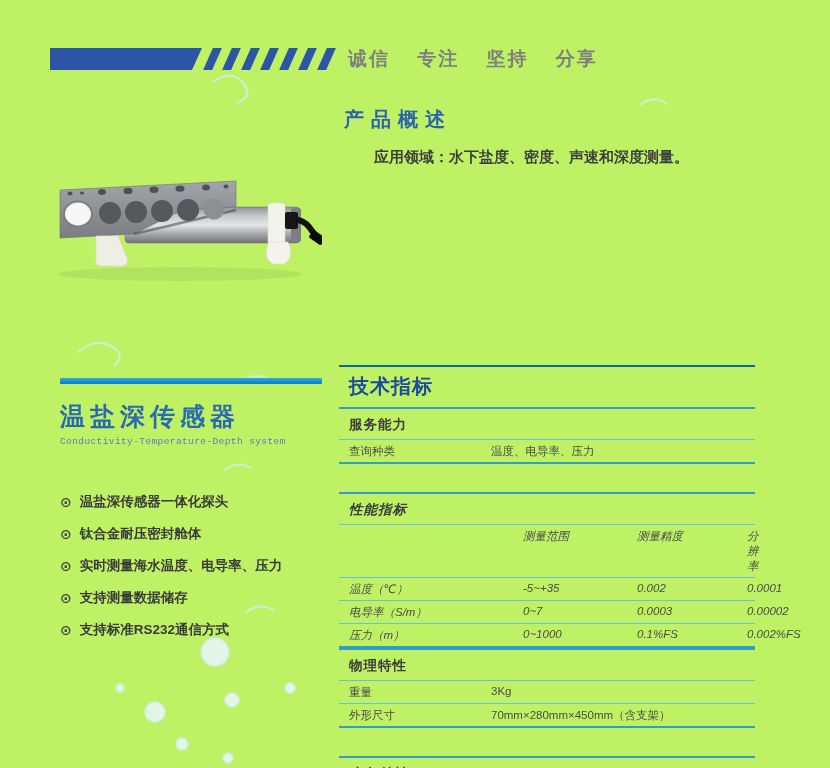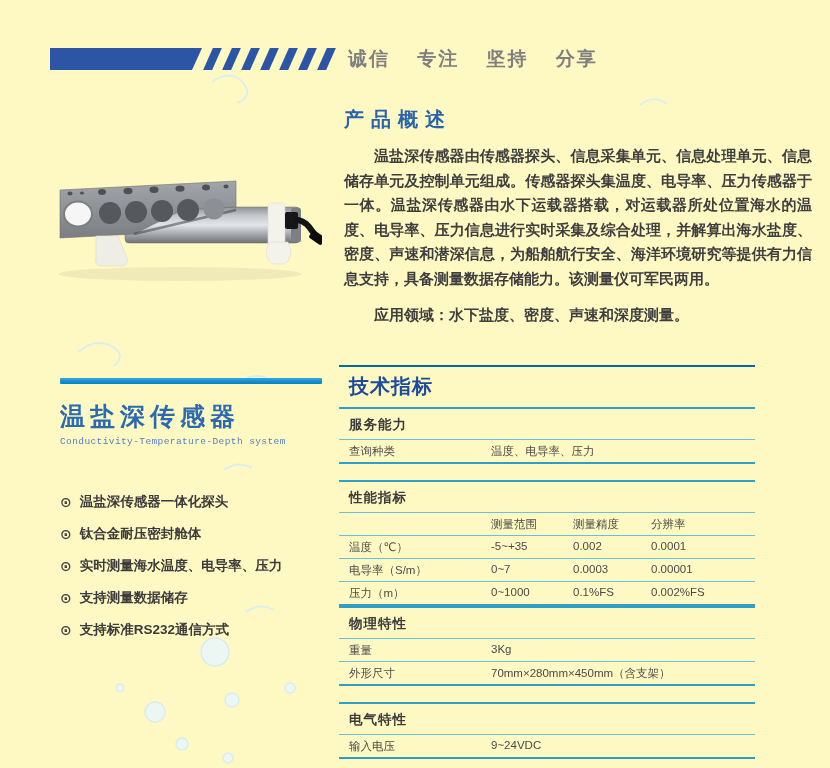--- a/index.html
+++ b/index.html
@@ -1,19 +1,19 @@
 <!DOCTYPE html>
 <html><head>
 <meta charset="utf-8">
 <style>
   * { margin:0; padding:0; box-sizing:border-box; }
   html,body { background:#ffffff; }
   .page {
     position:relative; width:830px; height:768px; margin:0 auto;
-    background:#fef9c3; overflow:hidden;
+    background:#bef264; overflow:hidden;
     font-family:"Liberation Sans","DejaVu Sans",sans-serif;
     color:#3e3e3e;
   }
   
   .hdr { position:absolute; left:50px; top:48px; height:22px; display:flex; align-items:stretch; }
   .hdr .solid {
     width:152px; background:#2d55a5;
     clip-path:polygon(0 0,100% 0,calc(100% - 10px) 100%,0 100%);
   }
   .hdr .stripes { display:flex; margin-left:6px; }
@@ -56,23 +56,23 @@
   .specs { position:absolute; left:339px; top:365px; width:416px; }
   .spec-title { border-top:2px solid #0369a1; border-bottom:2px solid #2f9fc6; padding:6px 10px 7px; }
   .spec-title h2 { font-size:20px; font-weight:bold; color:#1d4b9c; letter-spacing:1px; }
   .sec { border-bottom:2.5px solid #2f9fc6; }
   .sec.boxed { border-top:2px solid #2f9fc6; }
   .sec h3 { font-size:13.5px; font-weight:bold; color:#3c3c3c; padding:7px 10px 5px;
             border-bottom:1.5px solid #6cc0dc; letter-spacing:1px; }
   .row { display:grid; grid-template-columns:142px 1fr; padding:4px 10px 3px;
          font-size:11.5px; color:#4a4a4a; border-bottom:1.5px solid #6cc0dc; }
   .row:last-child { border-bottom:none; }
-  .grid4 { grid-template-columns:142px 82px 78px 1fr; }
+  .grid4 { grid-template-columns:142px 82px 78px 1fr;gap:32px; }
   .hdr-row { color:#4a4a4a; }
-  .mt { margin-top:16px; }
+  .mt { margin-top:28px;font-style:italic; }
   .mt-lg { }
   
   .wm { position:absolute; left:0; top:0; pointer-events:none; }
 </style>
 </head>
 <body>
 
 <div class="page">
 
   <svg class="wm" width="830" height="768" viewBox="0 0 830 768">
@@ -161,21 +161,20 @@
       <ellipse cx="150" cy="38.6" rx="4.5" ry="3.2" fill="#4e5154"></ellipse>
       <ellipse cx="176" cy="37.4" rx="4" ry="3" fill="#4e5154"></ellipse>
       <ellipse cx="196" cy="36.5" rx="2.5" ry="2" fill="#4e5154"></ellipse>
 
       <path d="M66,86 l22,0 l9,22 q2,8 -6,8 l-19,0 q-8,0 -6,-8 z" fill="#efeee6" stroke="#dbd9cc" stroke-width="0.6"></path>
     </svg>
   </div>
 
   <div class="overview">
     <h1>产品概述</h1>
-    <p class="body">温盐深传感器由传感器探头、信息采集单元、信息处理单元、信息储存单元及控制单元组成。传感器探头集温度、电导率、压力传感器于一体。温盐深传感器由水下运载器搭载，对运载器所处位置海水的温度、电导率、压力信息进行实时采集及综合处理，并解算出海水盐度、密度、声速和潜深信息，为船舶航行安全、海洋环境研究等提供有力信息支持，具备测量数据存储能力。该测量仪可军民两用。</p>
     <p class="app">应用领域：水下盐度、密度、声速和深度测量。</p>
   </div>
 
   <div class="leftcol">
     <div class="accent-bar"></div>
     <div class="prod-title">温盐深传感器</div>
     <div class="prod-sub">Conductivity-Temperature-Depth system</div>
     <ul class="features">
       <li>
         <span class="bullet">⊙</span>
@@ -225,21 +224,21 @@
       <div class="row grid4">
         <span>温度（℃）</span>
         <span>-5~+35</span>
         <span>0.002</span>
         <span>0.0001</span>
       </div>
       <div class="row grid4">
         <span>电导率（S/m）</span>
         <span>0~7</span>
         <span>0.0003</span>
-        <span>0.00001</span>
+        <span>0.00002</span>
       </div>
       <div class="row grid4">
         <span>压力（m）</span>
         <span>0~1000</span>
         <span>0.1%FS</span>
         <span>0.002%FS</span>
       </div>
     </div>
 
     <div class="sec boxed mt-lg">

